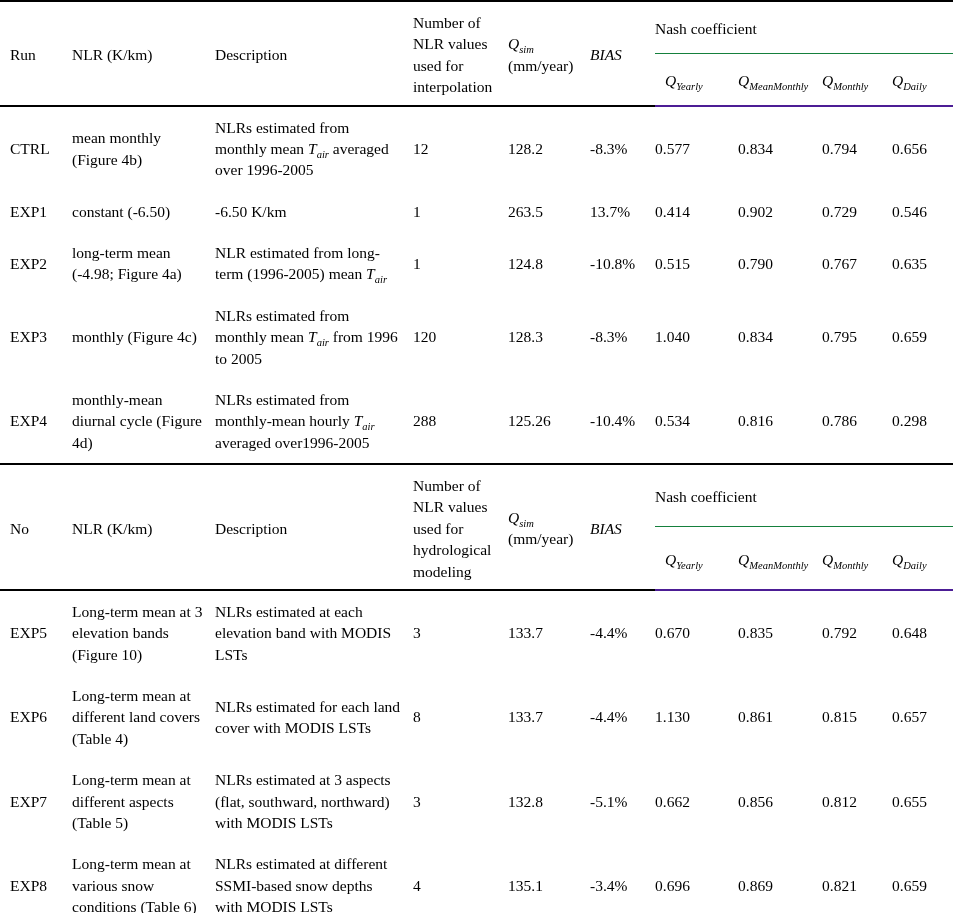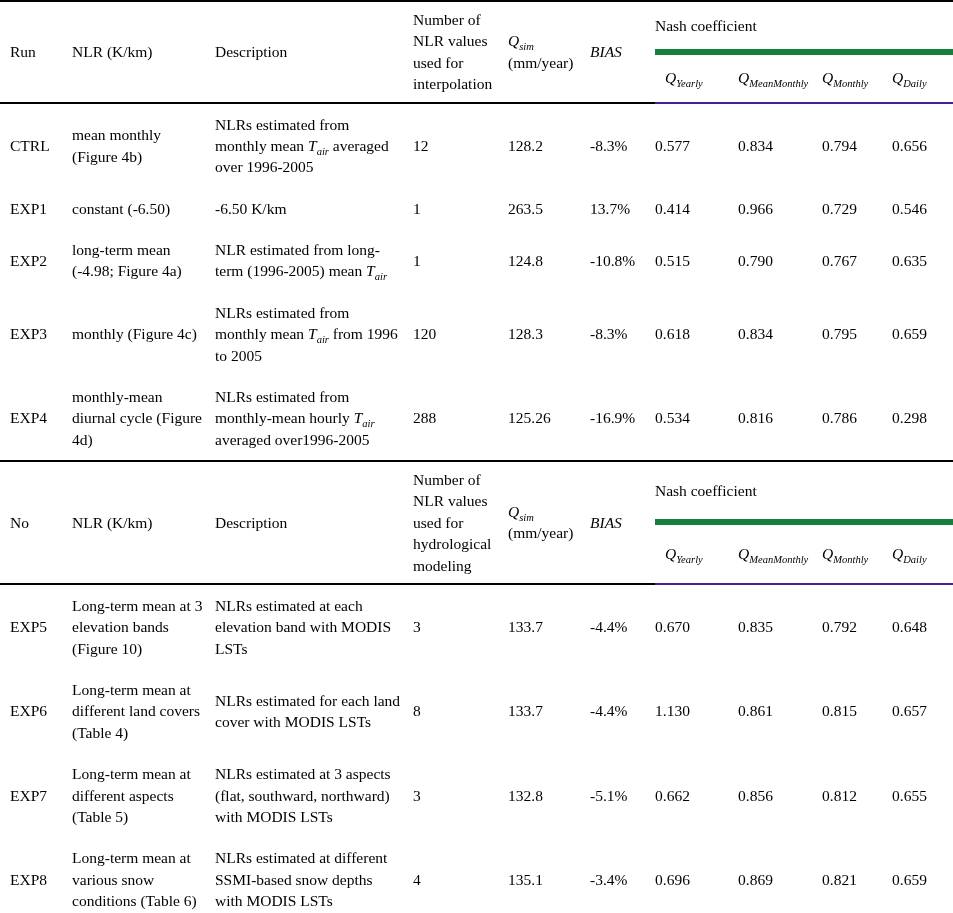--- a/index.html
+++ b/index.html
@@ -19,30 +19,30 @@
     table-layout: fixed;
     width: 953px;
   }
   table.t th, table.t td {
     font-weight: normal;
     text-align: left;
     vertical-align: middle;
     padding: 10px 12px 10px 0;
     overflow: visible;
   }
-  table.t th { padding-top: 7px; padding-bottom: 7px; }
+  table.t th { padding-bottom: 7px; }
   table.t th:first-child, table.t td:first-child { padding-left: 10px; }
   
   #t1 { border-top: 2px solid #000; border-bottom: 2px solid #000; }
   #t2 { border-bottom: 3px solid #000; }
   table.t thead tr.h1 th.span2 { border-bottom: 2px solid #000; }
   table.t thead tr.h2 th { border-bottom: 2px solid #4c1d95; }
   th.nash {
     text-align: center;
-    border-bottom: 6px solid #15803d;
+    border-bottom: 1px solid #15803d;
     padding-right: 0;
     padding-top: 9px;
     padding-bottom: 9px;
   }
   .jc { text-align: justify; }
   .bv { font-weight: bold; }
   sub { font-size: 0.68em; line-height: 0; }
   i sub { font-style: italic; }
   th.qhead i, td i { font-style: italic; }
 </style>
@@ -95,21 +95,21 @@
         <td>0.656</td>
       </tr>
       <tr>
         <td>EXP1</td>
         <td class="jc">constant (-6.50)</td>
         <td class="jc">-6.50 K/km</td>
         <td>1</td>
         <td>263.5</td>
         <td>13.7%</td>
         <td>0.414</td>
-        <td>0.966</td>
+        <td>0.902</td>
         <td>0.729</td>
         <td>0.546</td>
       </tr>
       <tr>
         <td>EXP2</td>
         <td class="jc">long-term mean (-4.98; Figure 4a)</td>
         <td class="jc">NLR estimated from long-term (1996-2005) mean <i>T<sub>air</sub></i></td>
         <td>1</td>
         <td>124.8</td>
         <td>-10.8%</td>
@@ -118,32 +118,32 @@
         <td>0.767</td>
         <td>0.635</td>
       </tr>
       <tr>
         <td>EXP3</td>
         <td class="jc">monthly (Figure 4c)</td>
         <td class="jc">NLRs estimated from monthly mean <i>T<sub>air</sub></i> from 1996 to 2005</td>
         <td>120</td>
         <td>128.3</td>
         <td>-8.3%</td>
-        <td>0.618</td>
+        <td>1.040</td>
         <td>0.834</td>
         <td>0.795</td>
         <td>0.659</td>
       </tr>
       <tr>
         <td>EXP4</td>
         <td class="jc">monthly-mean diurnal cycle (Figure 4d)</td>
         <td class="jc">NLRs estimated from monthly-mean hourly <i>T<sub>air</sub></i> averaged over1996-2005</td>
         <td>288</td>
         <td>125.26</td>
-        <td>-16.9%</td>
+        <td>-10.4%</td>
         <td>0.534</td>
         <td>0.816</td>
         <td>0.786</td>
         <td>0.298</td>
       </tr>
     </tbody>
   </table>
 
   <table class="t" id="t2">
     <colgroup>

